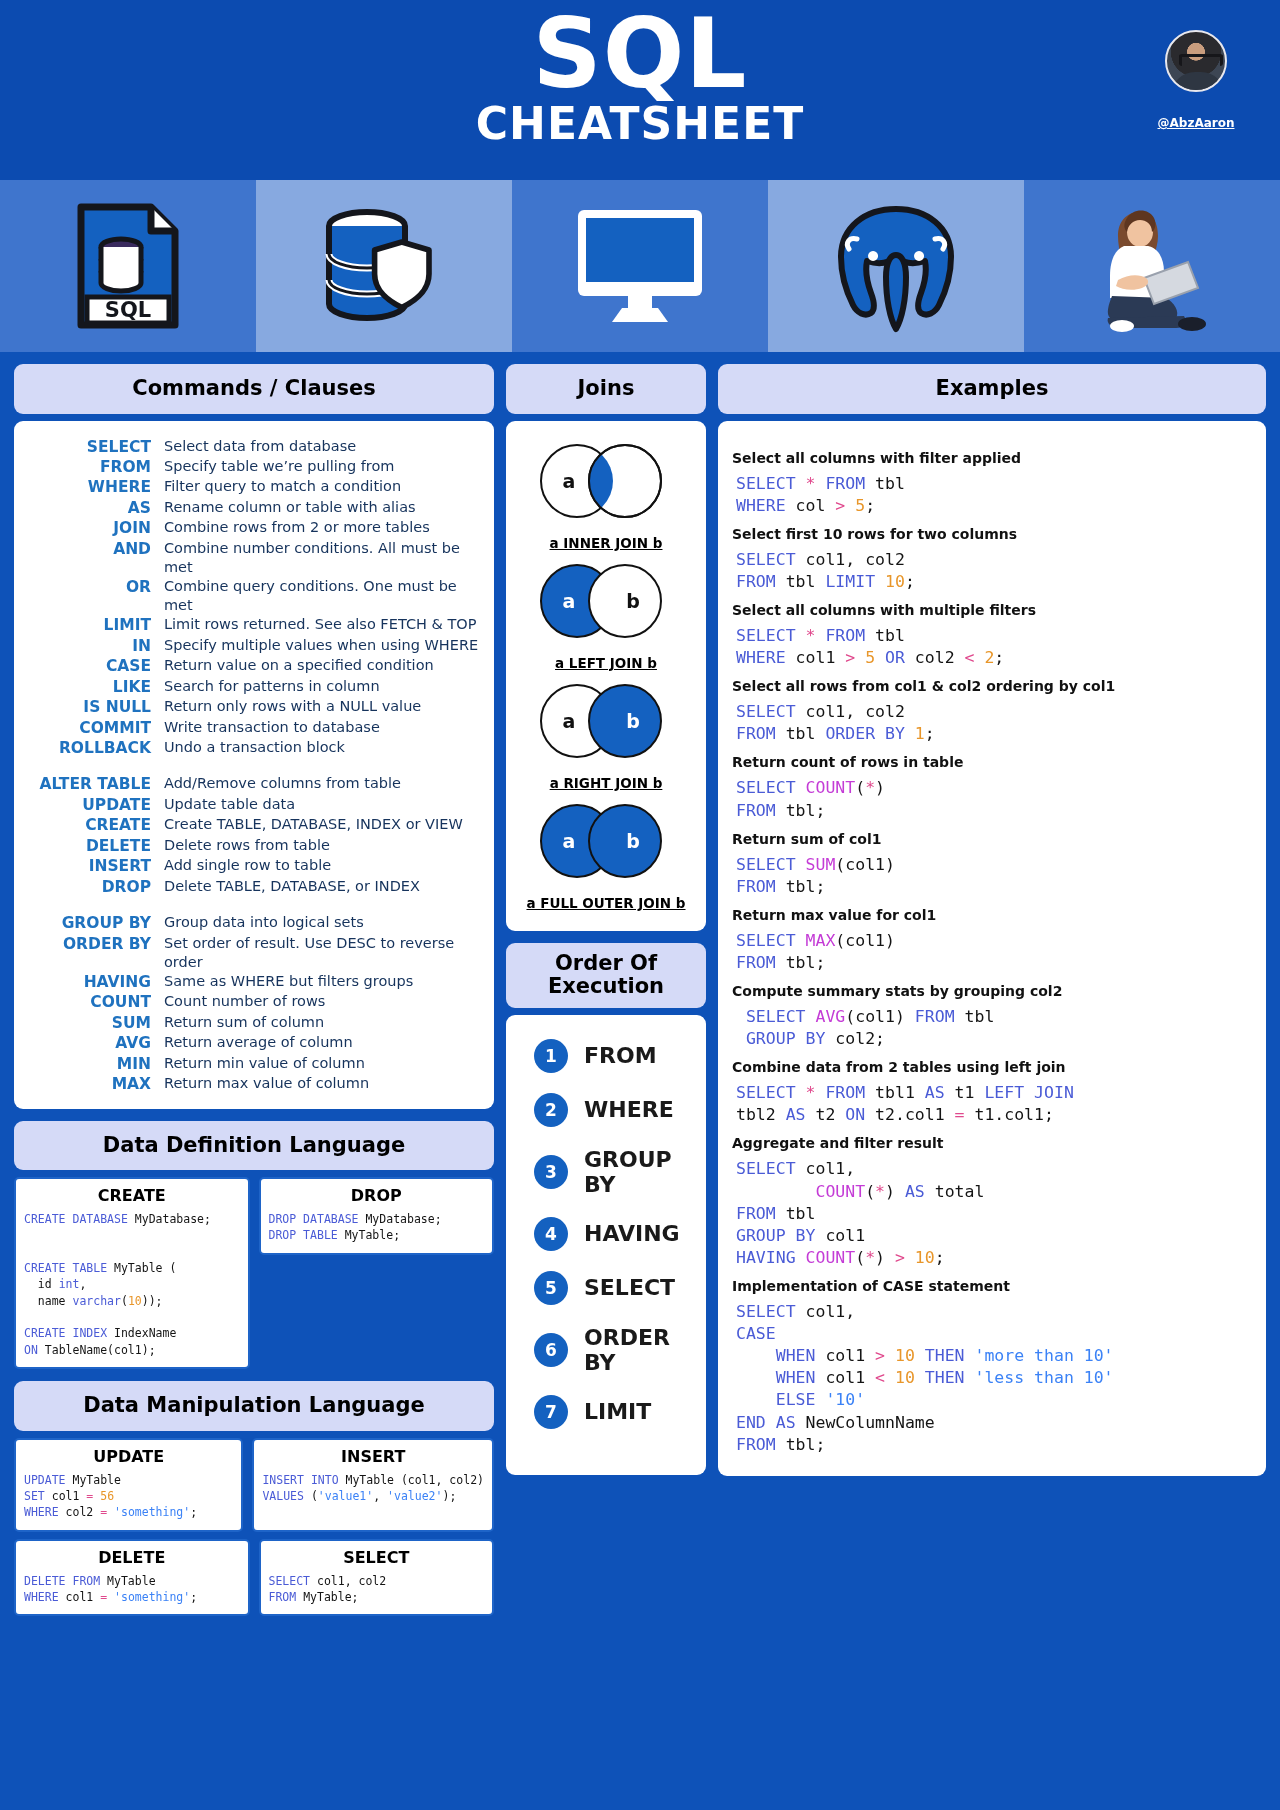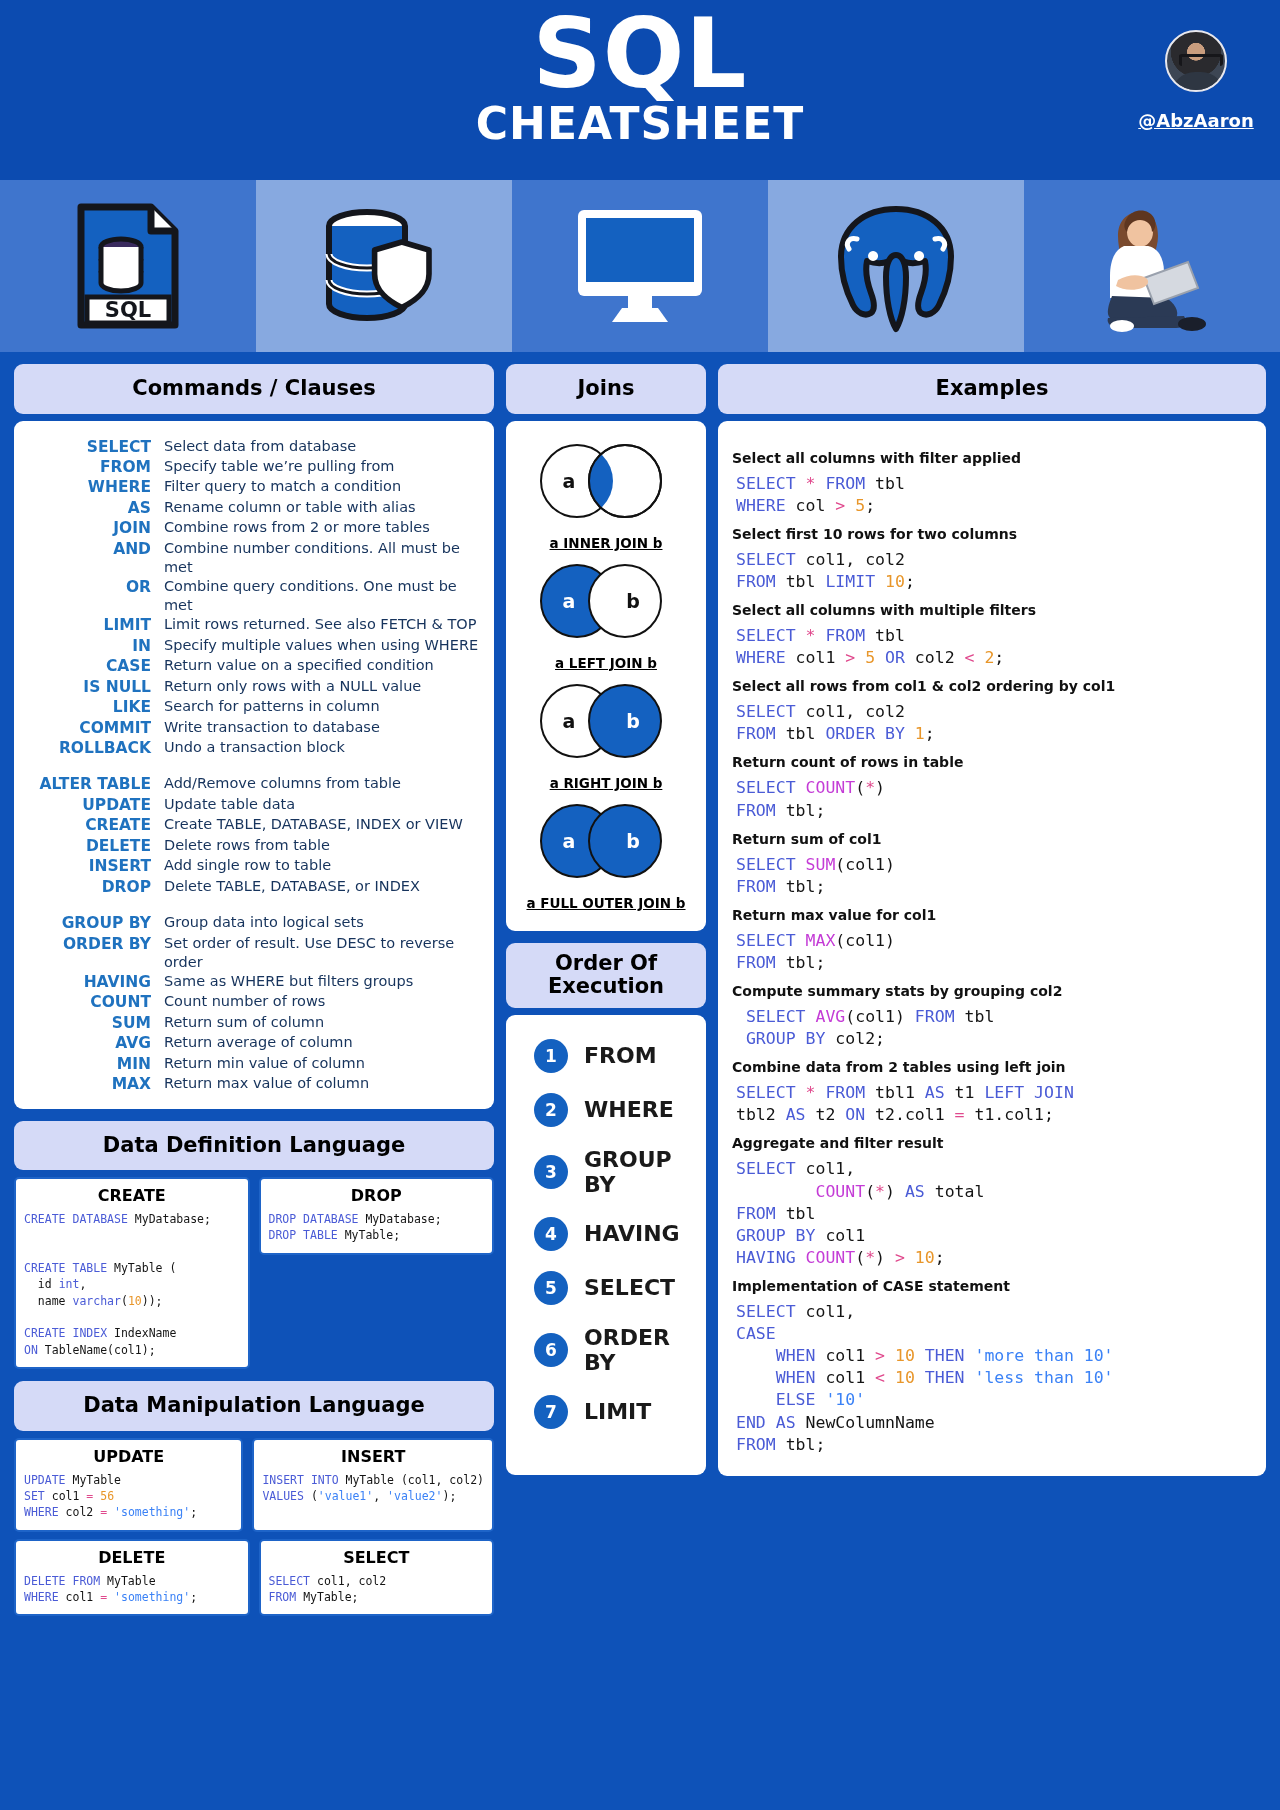--- a/index.html
+++ b/index.html
@@ -69,23 +69,23 @@
     content: "";
     position: absolute;
     left: 4px; top: 40px;
     width: 54px; height: 24px;
     background: #2e3642;
     border-radius: 26px 26px 0 0;
   }
   .handle-text {
     display: block;
     color: #ffffff;
-    font-size: 18px;
+    font-size: 12px;
     font-weight: 700;
-    margin-top: 18px;
+    margin-top: 24px;
     text-decoration: underline;
     font-family: "DejaVu Sans", sans-serif;
   }
 
   
   .iconstrip {
     display: flex;
     height: 172px;
   }
   .iconcell {
@@ -368,26 +368,26 @@
                 </tr>
                 <tr>
                   <td class="cmd-key">IN</td>
                   <td class="cmd-desc">Specify multiple values when using WHERE</td>
                 </tr>
                 <tr>
                   <td class="cmd-key">CASE</td>
                   <td class="cmd-desc">Return value on a specified condition</td>
                 </tr>
                 <tr>
+                  <td class="cmd-key">LIKE</td>
+                  <td class="cmd-desc">Search for patterns in column</td>
+                </tr>
+                <tr>
                   <td class="cmd-key">IS NULL</td>
                   <td class="cmd-desc">Return only rows with a NULL value</td>
-                </tr>
-                <tr>
-                  <td class="cmd-key">LIKE</td>
-                  <td class="cmd-desc">Search for patterns in column</td>
                 </tr>
                 <tr>
                   <td class="cmd-key">COMMIT</td>
                   <td class="cmd-desc">Write transaction to database</td>
                 </tr>
                 <tr>
                   <td class="cmd-key">ROLLBACK</td>
                   <td class="cmd-desc">Undo a transaction block</td>
                 </tr>
                 <tr class="cmd-gap">

